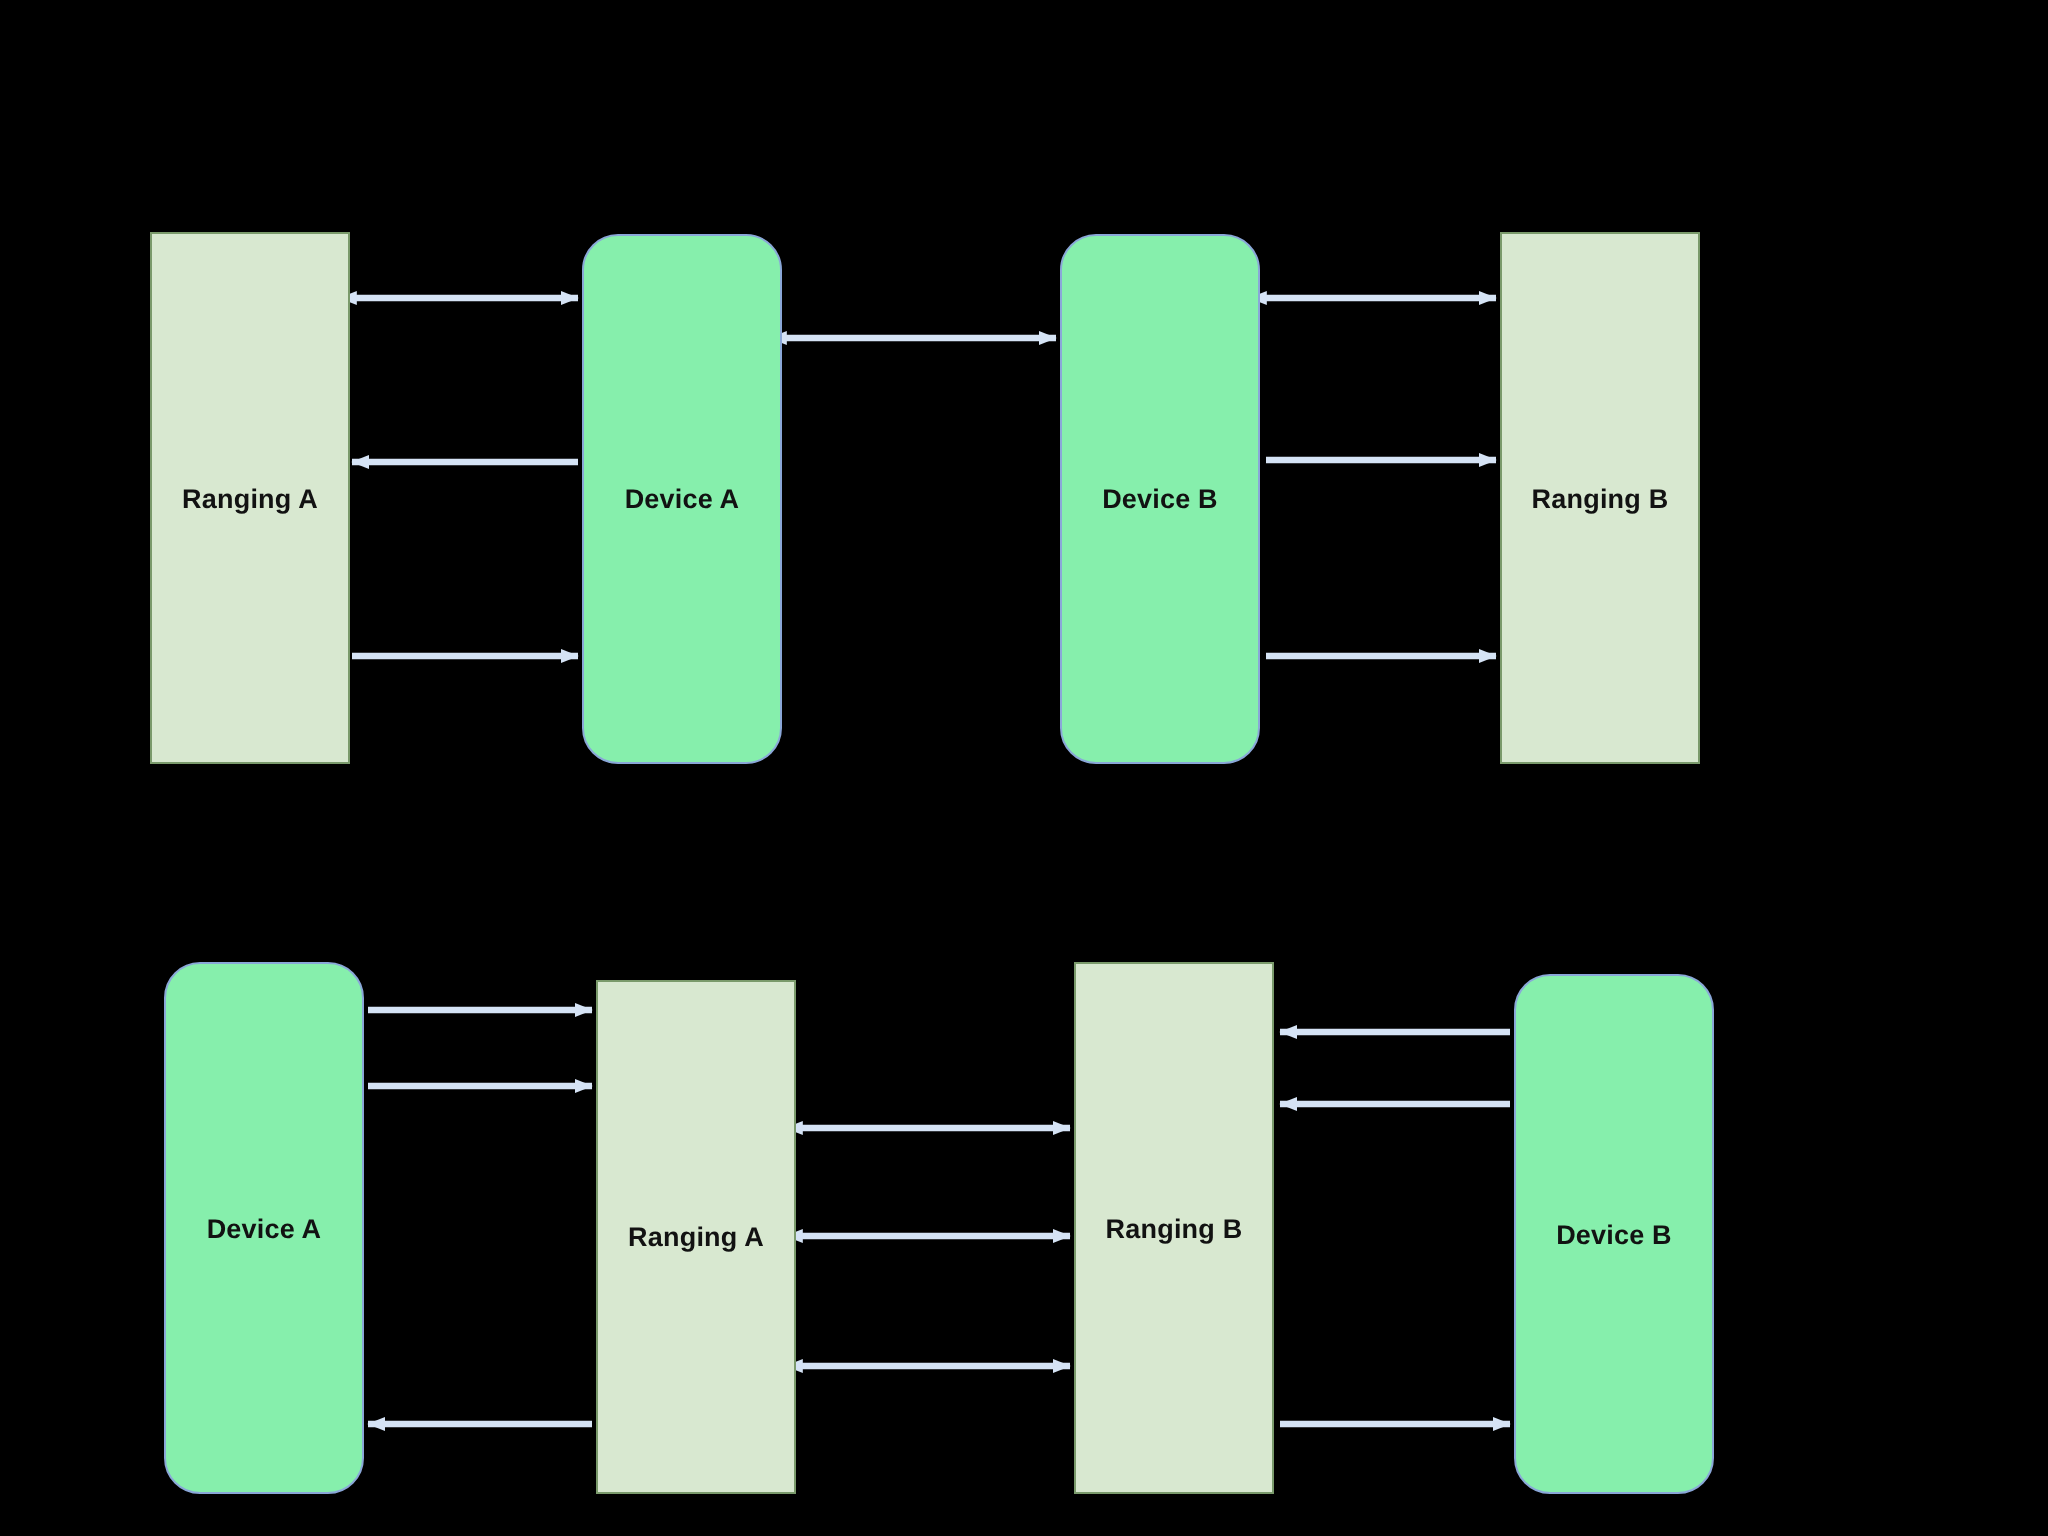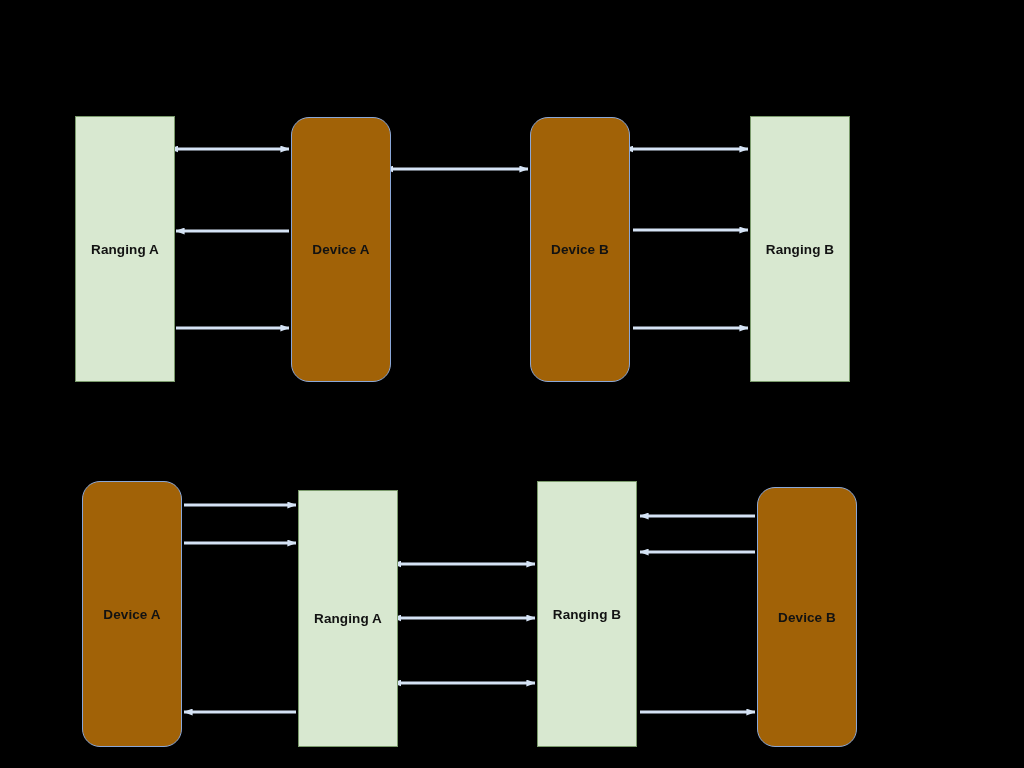--- a/index.html
+++ b/index.html
@@ -33,21 +33,21 @@
     letter-spacing: 0.1px;
     color: #121212;
     z-index: 3;
   }
   .node.green {
     background: #d8e8d0;
     border: 1px solid #7a9a6b;
     border-radius: 0;
   }
   .node.blue {
-    background: #a16207;
+    background: #86efac;
     border: 1px solid #8aa7d8;
     border-radius: 18px;
   }
   .node .node-label {
     pointer-events: none;
     white-space: nowrap;
   }
   .arrow-layer {
     position: absolute;
     left: 0;

